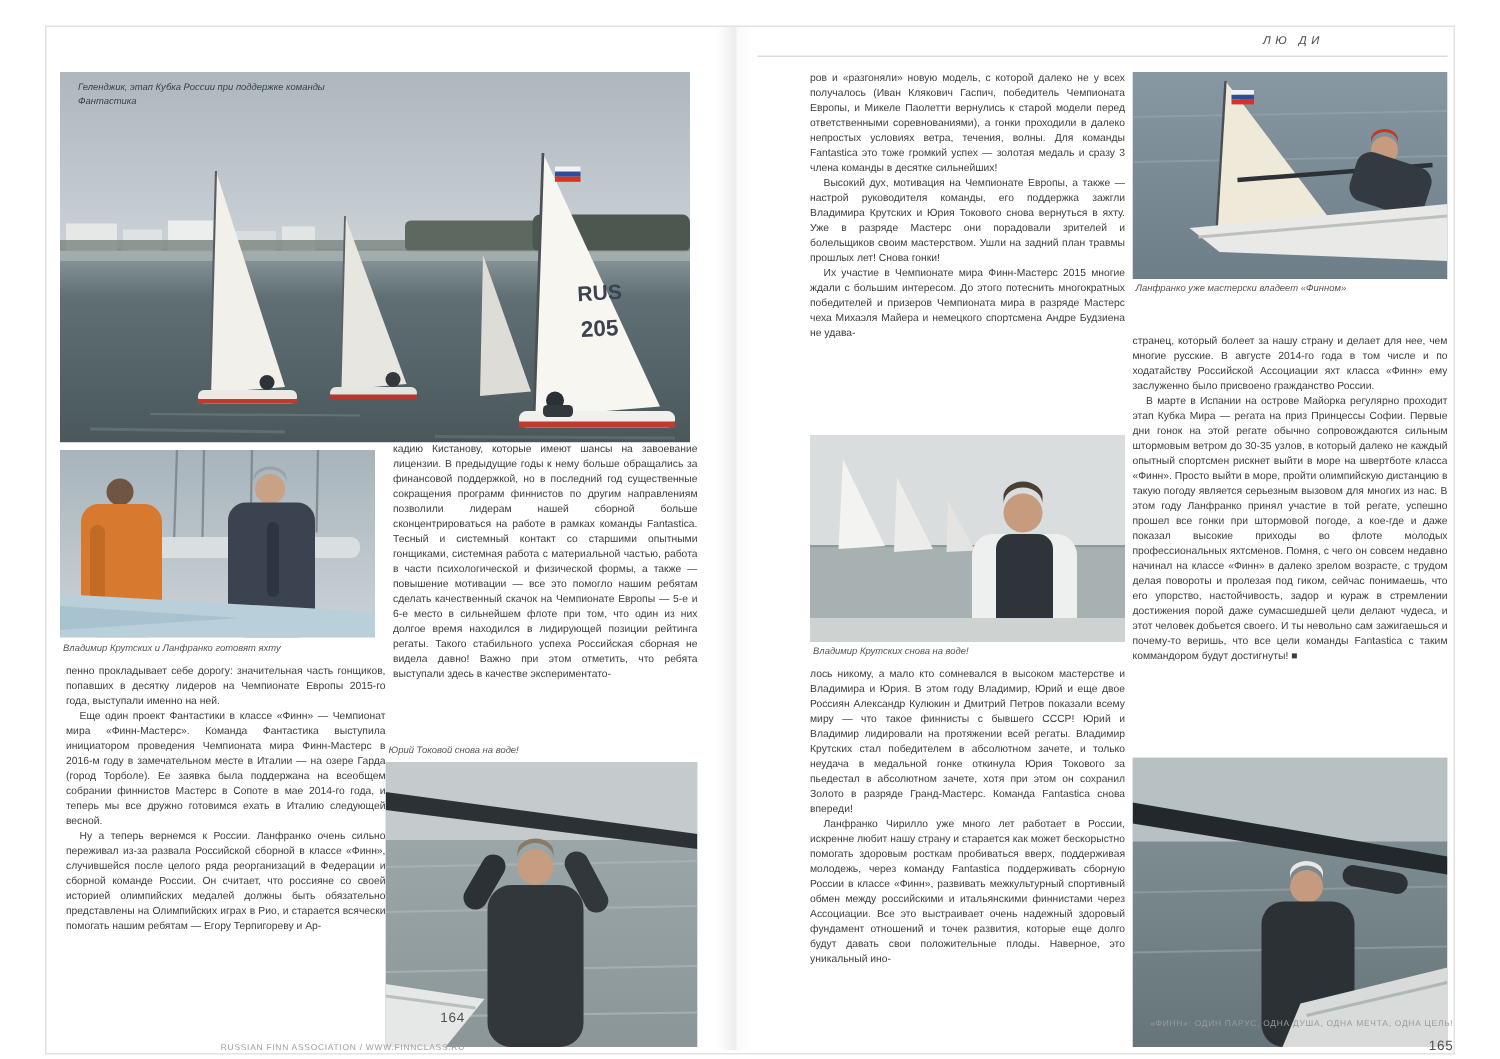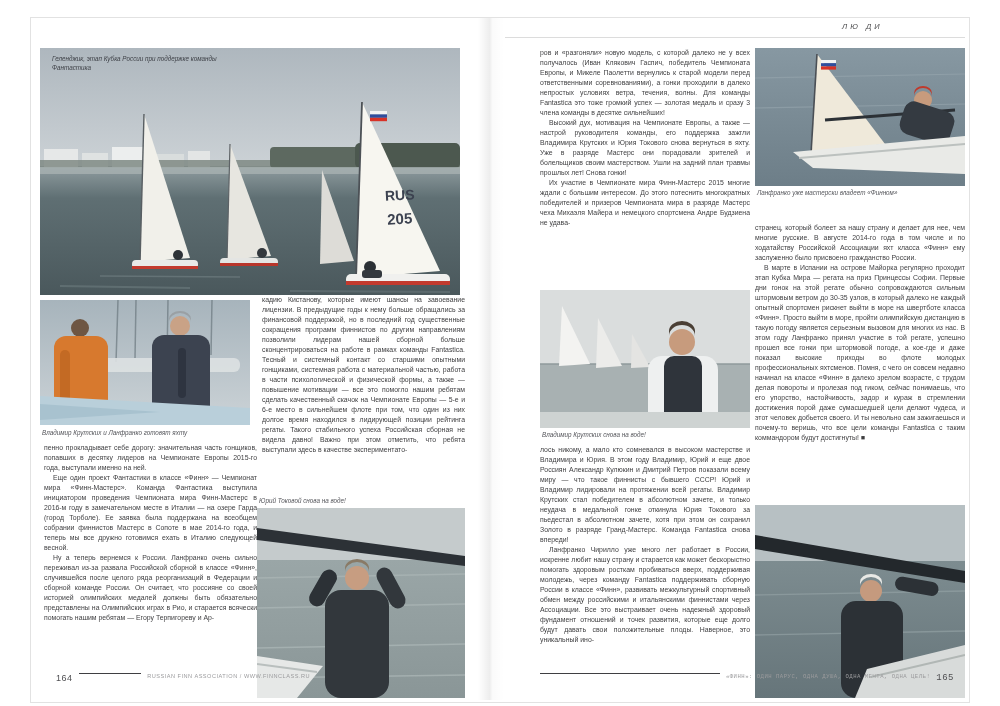--- a/index.html
+++ b/index.html
@@ -9,21 +9,21 @@
         background:linear-gradient(to right, rgba(0,0,0,0) 0%, rgba(0,0,0,0.07) 45%, rgba(0,0,0,0.02) 55%, rgba(0,0,0,0) 100%);}
   .photo{position:absolute;overflow:hidden;background:#cfd4d6;}
   .photo svg{display:block;}
   .textcol{position:absolute;font-size:6.9px;line-height:10px;text-align:justify;color:#3e3e40;overflow:hidden;}
   .textcol p{margin:0;text-indent:9px;}
   .textcol p.noind{text-indent:0;}
   .caption{position:absolute;font-style:italic;font-size:6.3px;line-height:8px;color:#54555a;}
   .photo-caption{position:absolute;font-style:italic;font-size:6.3px;line-height:8.5px;color:#3c3f45;z-index:3;}
   .section-header{position:absolute;font-size:7.5px;letter-spacing:3px;color:#4c4c4e;}
   .header-rule{position:absolute;border-top:1px solid #dcdcdc;}
-  .footer{position:absolute;display:flex;align-items:flex-start;gap:6px;z-index:6;height:12px;}
+  .footer{position:absolute;display:flex;align-items:flex-end;gap:6px;z-index:6;height:12px;flex-direction:column;}
   .footer .pn{font-size:9px;color:#4f4f52;letter-spacing:0.5px;}
   .footer .rule{flex:1;border-top:1.2px solid #3f3f42;}
   .footer .fmeta{font-size:5.6px;color:#9b9b9d;letter-spacing:0.5px;white-space:nowrap;}
 </style>
 </head>
 <body>
 
 <div class="frame"></div>
 <div class="fold"></div>
 
@@ -277,17 +277,17 @@
       <circle cx="116" cy="86" r="11" fill="#c59a7e"></circle>
       <path d="M105,81 a11,9 0 0 1 22,0 l0,-4 a11,8 0 0 0 -22,0 z" fill="#e9e9e6"></path>
       <rect x="86" y="96" width="62" height="97" rx="15" fill="#2c3136"></rect>
       <rect x="140" y="74" width="44" height="14" rx="7" fill="#2c3136" transform="rotate(10 160 80)"></rect>
     </g>
     <polygon points="112,164 210,140 210,193 100,193" fill="#d8dbda"></polygon>
     <line x1="116" y1="172" x2="210" y2="150" stroke="#b1b7b5" stroke-width="2"></line>
   </svg>
 </div>
 
-<div class="footer" style="left:540px;top:673px;width:414px;font-family:Liberation Mono, monospace;">
+<div class="footer" style="left:555px;top:673px;width:414px;">
   <span class="rule"></span>
   <span class="fmeta">«ФИНН»: ОДИН ПАРУС, ОДНА ДУША, ОДНА МЕЧТА, ОДНА ЦЕЛЬ!</span>
   <span class="pn">165</span>
 </div>
 
 </body></html>

